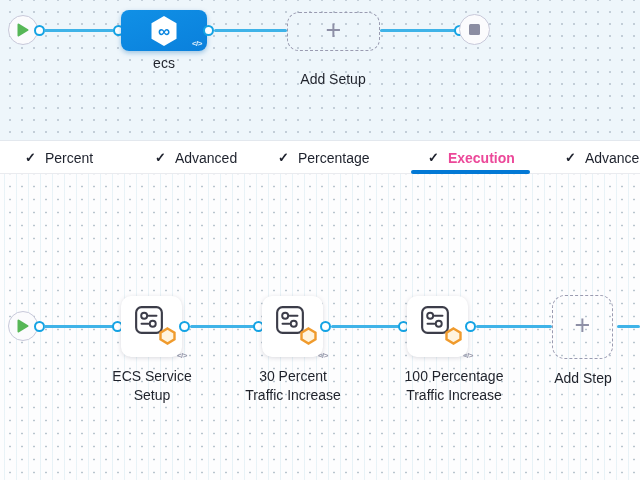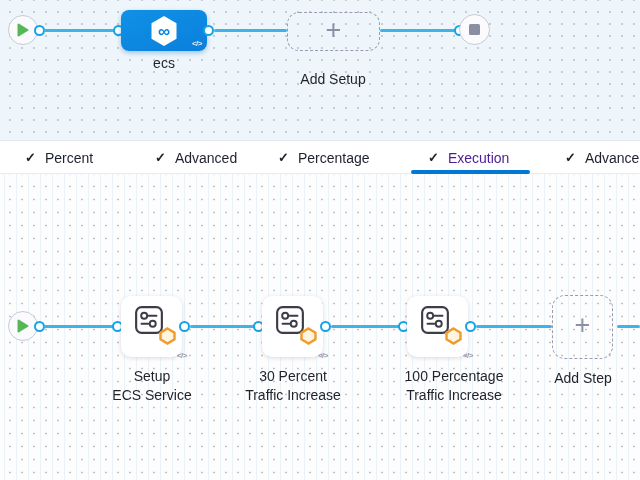--- a/index.html
+++ b/index.html
@@ -17,21 +17,21 @@
       radial-gradient(circle, #b9c5ce 1px, transparent 1.15px),
       linear-gradient(to right, rgba(208,230,240,.45) 1px, transparent 1px);
     background-size:12px 13px, 12px 100%; background-position:4px 6px, 4px 0; }
 
   
   .tabbar { position:relative; width:640px; height:34px; background:#fff;
     border-top:1px solid #e3e8ee; border-bottom:1px solid #eaebef; }
   .tab { position:absolute; top:0; height:33px; display:flex; align-items:center;
     gap:9px; font-size:14px; color:#1e222d; cursor:pointer; white-space:nowrap; }
   .tab .check { font-size:13px; font-weight:700; color:#1e222d; }
-  .tab.active .tab-label { font-weight:400; color:#4c1d95; }
+  .tab.active .tab-label { font-weight:700; color:#ec4899; }
   .tab-underline { position:absolute; left:411px; top:29px; width:119px; height:4px;
     background:#0278d5; border-radius:2px; }
 
   
   .term-node { position:absolute; width:30px; height:30px; border-radius:50%;
     background:#fbfbfd; border:1.5px solid #c8c9da; display:flex;
     align-items:center; justify-content:center; }
   .ring { position:absolute; width:11px; height:11px; border-radius:50%;
     background:#fff; border:2.5px solid #14a3e4; }
   .hline { position:absolute; height:3px; background:#3fb3e8; border-radius:1.5px; }
@@ -142,22 +142,22 @@
       <line x1="7" y1="17.5" x2="13.5" y2="17.5" stroke="#3c3d49" stroke-width="1.8" stroke-linecap="round"></line>
       <circle cx="17.5" cy="17.5" r="2.8" fill="none" stroke="#3c3d49" stroke-width="1.8"></circle>
     </svg>
     <svg class="step-badge" width="17" height="18" viewBox="0 0 17 18">
       <polygon points="8.5,1.5 15.5,5.6 15.5,12.4 8.5,16.5 1.5,12.4 1.5,5.6" fill="#fff4de" stroke="#f09b2d" stroke-width="2.4"></polygon>
     </svg>
     <span class="code-glyph">&lt;/&gt;</span>
   </div>
   <span class="ring" style="left:179px; top:146.5px;"></span>
   <div class="node-label" style="left:152px; top:193px;">
+    <div>ECS Service</div>
     <div>Setup</div>
-    <div>ECS Service</div>
   </div>
 
   <div class="hline" style="left:190px; top:150.5px; width:66px;"></div>
   <span class="ring" style="left:253px; top:146.5px;"></span>
 
   <div class="step-card" style="left:262px;">
     <svg class="step-icon" width="30" height="30" viewBox="0 0 28 28">
       <rect x="2" y="2" width="24" height="24" rx="5" fill="#fff" stroke="#3c3d49" stroke-width="2"></rect>
       <circle cx="9.5" cy="10" r="2.8" fill="none" stroke="#3c3d49" stroke-width="1.8"></circle>
       <line x1="13.5" y1="10" x2="21" y2="10" stroke="#3c3d49" stroke-width="1.8" stroke-linecap="round"></line>

